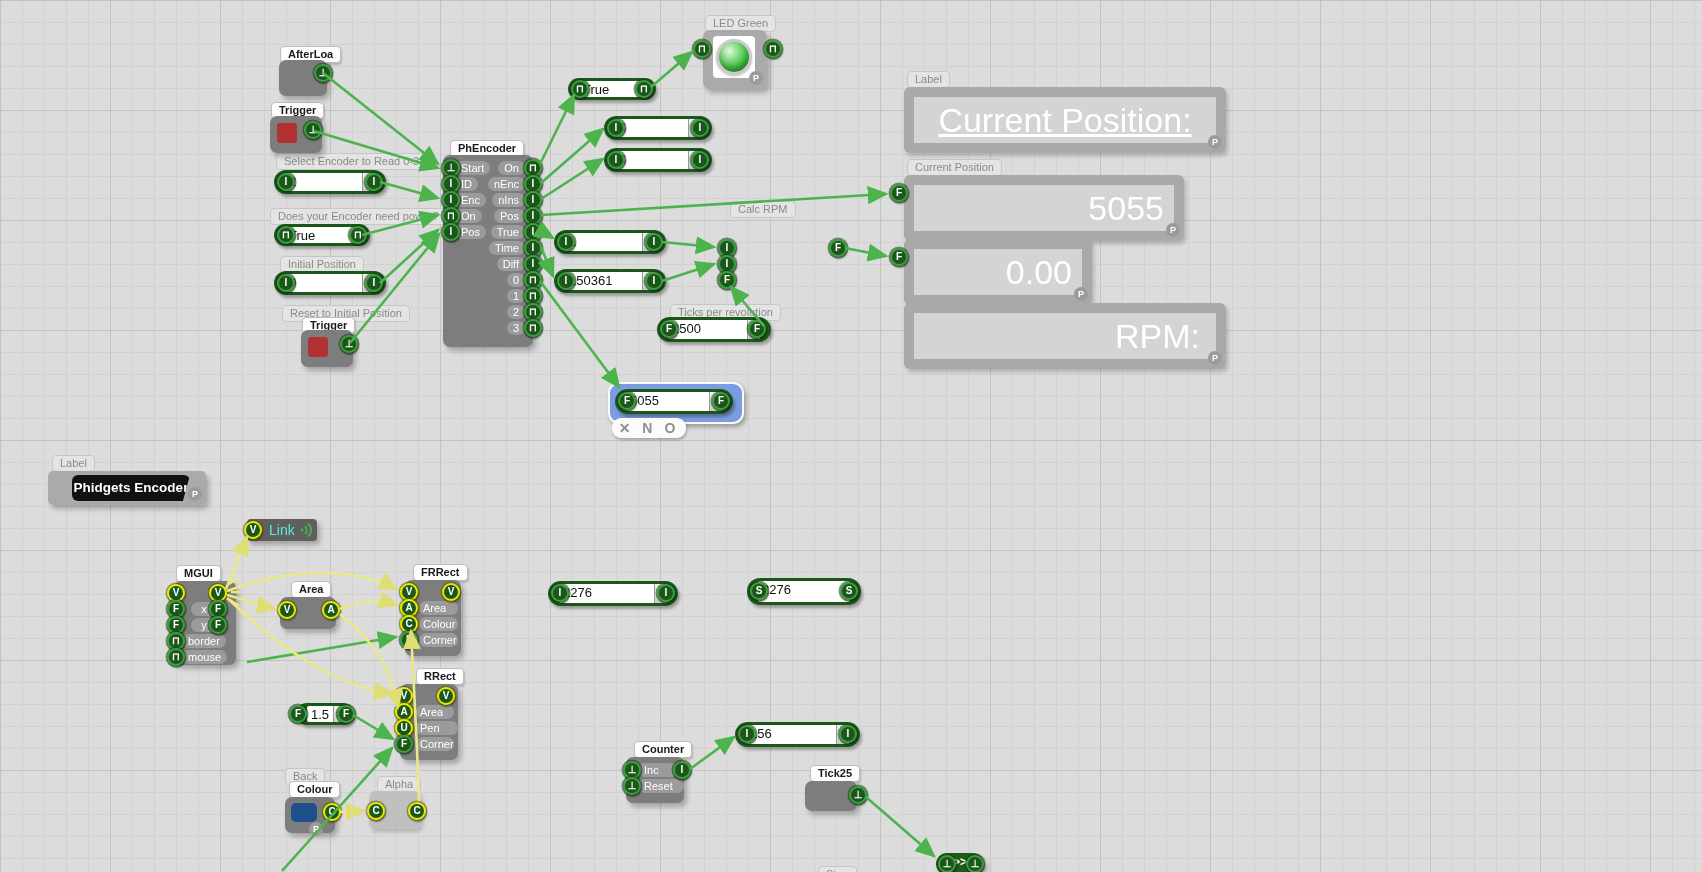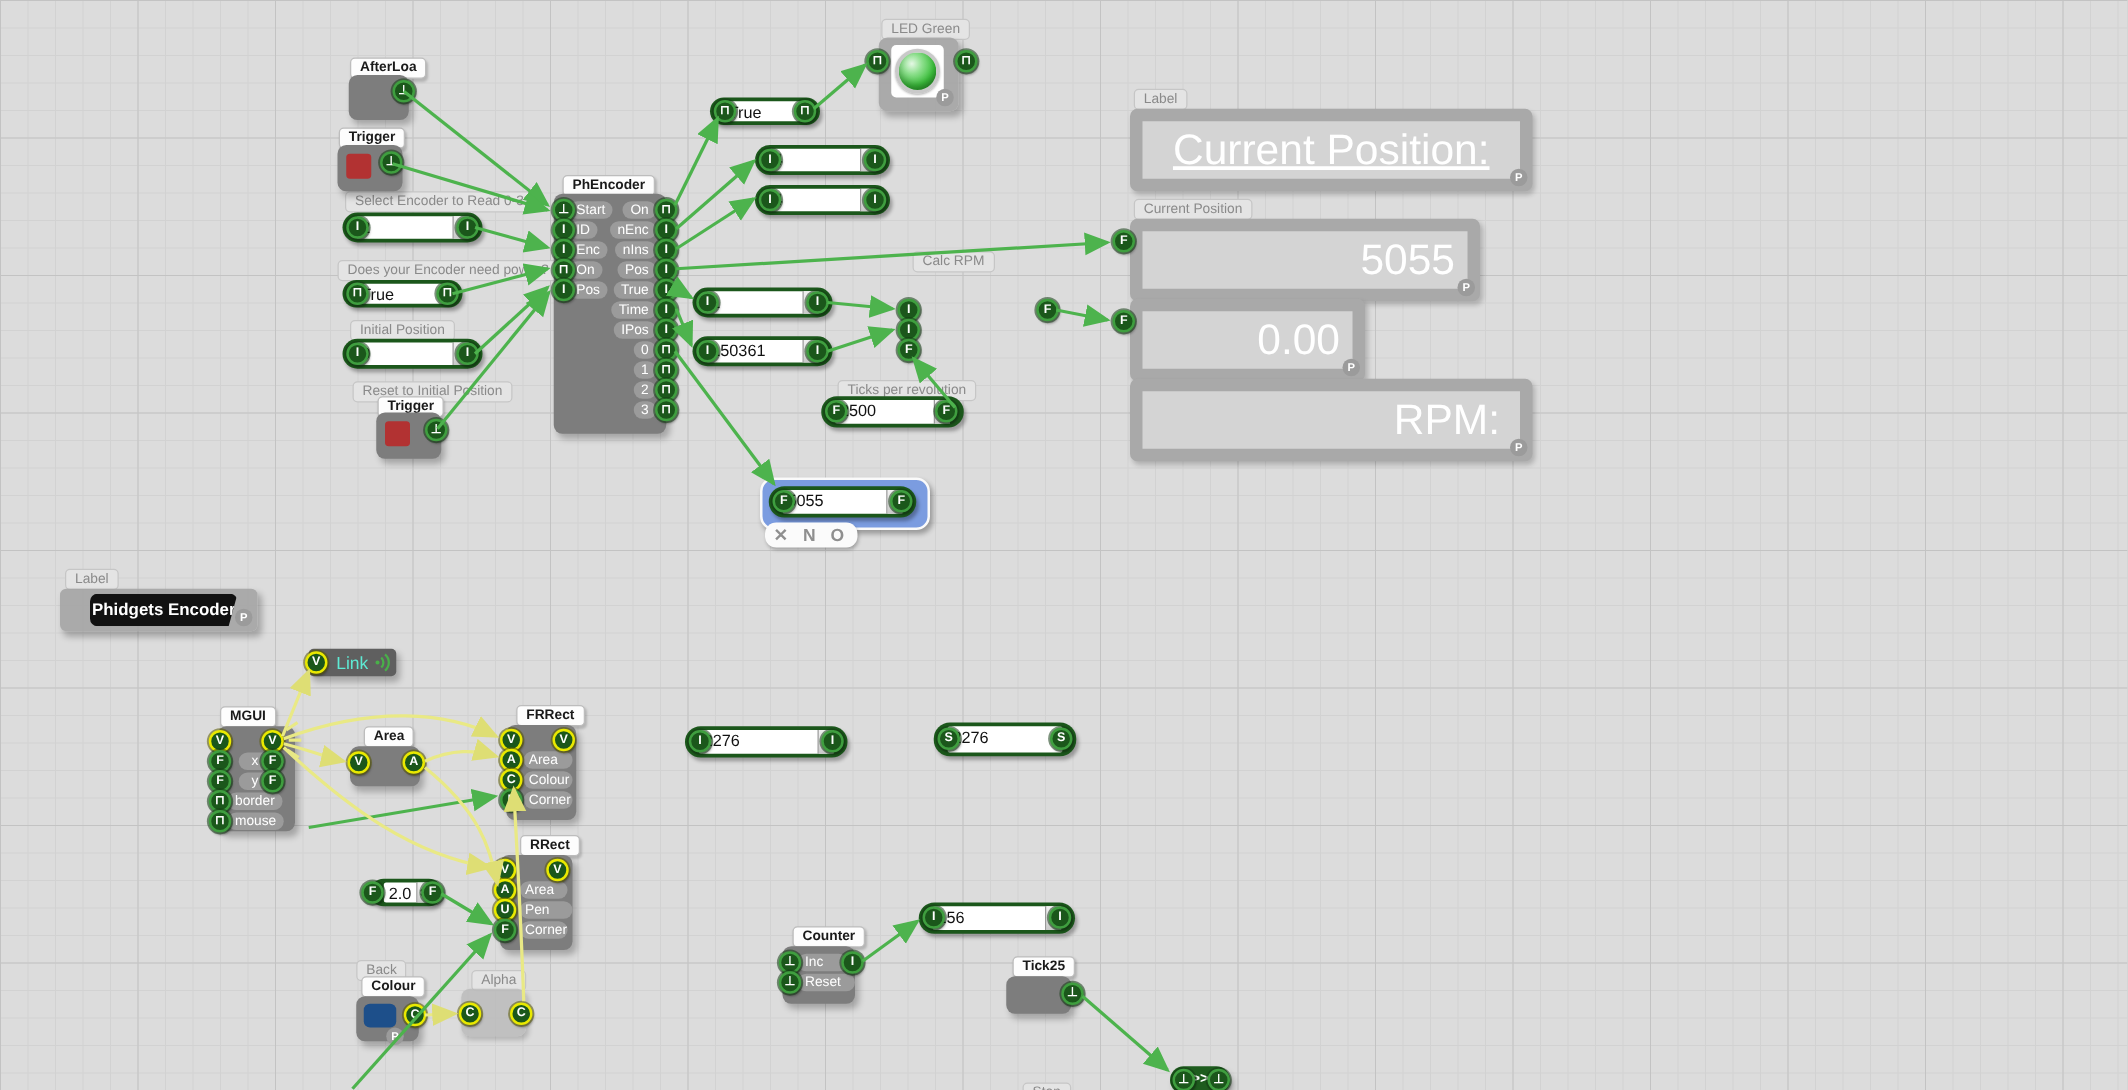--- a/index.html
+++ b/index.html
@@ -103,21 +103,21 @@
     <div class="pill" style="left:12px;top:22px">ID</div>
     <div class="pill" style="left:12px;top:38px">Enc</div>
     <div class="pill" style="left:12px;top:54px">On</div>
     <div class="pill" style="left:12px;top:70px">Pos</div>
     <div class="pill r" style="right:8px;top:6px">On</div>
     <div class="pill r" style="right:8px;top:22px">nEnc</div>
     <div class="pill r" style="right:8px;top:38px">nIns</div>
     <div class="pill r" style="right:8px;top:54px">Pos</div>
     <div class="pill r" style="right:8px;top:70px">True</div>
     <div class="pill r" style="right:8px;top:86px">Time</div>
-    <div class="pill r" style="right:8px;top:102px">IPos</div>
+    <div class="pill r" style="right:8px;top:102px">Diff</div>
     <div class="pill r" style="right:8px;top:118px">0</div>
     <div class="pill r" style="right:8px;top:134px">1</div>
     <div class="pill r" style="right:8px;top:150px">2</div>
     <div class="pill r" style="right:8px;top:166px">3</div>
   </div>
 
   <div class="ebox" style="left:568px;top:78px;width:88px;height:22px">
     <div class="field">True</div>
   </div>
 
@@ -237,21 +237,21 @@
   </div>
 
   <div class="tab white" style="left:416px;top:668px">RRect</div>
   <div class="node" style="left:400px;top:684px;width:58px;height:76px">
     <div class="pill" style="left:16px;top:21px;right:4px;padding:0 4px">Area</div>
     <div class="pill" style="left:16px;top:37px;right:0;padding:0 4px">Pen</div>
     <div class="pill" style="left:16px;top:53px;right:4px;padding:0 4px">Corner</div>
   </div>
 
   <div class="ebox spinner" style="left:296px;top:703px;width:58px;height:22px">
-    <div class="field" style="right:10px">2.0</div>
+    <div class="field" style="right:10px">1.5</div>
     <div class="spin" style="width:9px">
         <div class="up"></div>
         <div class="dn"></div>
       </div>
   </div>
 
   <div class="tab" style="left:285px;top:768px">Back</div>
   <div class="tab white" style="left:289px;top:781px">Colour</div>
   <div class="node" style="left:285px;top:797px;width:50px;height:36px">
     <div class="sq" style="left:6px;top:6px;width:26px;height:19px;border-radius:5px;background:#1d4f8a"></div>

